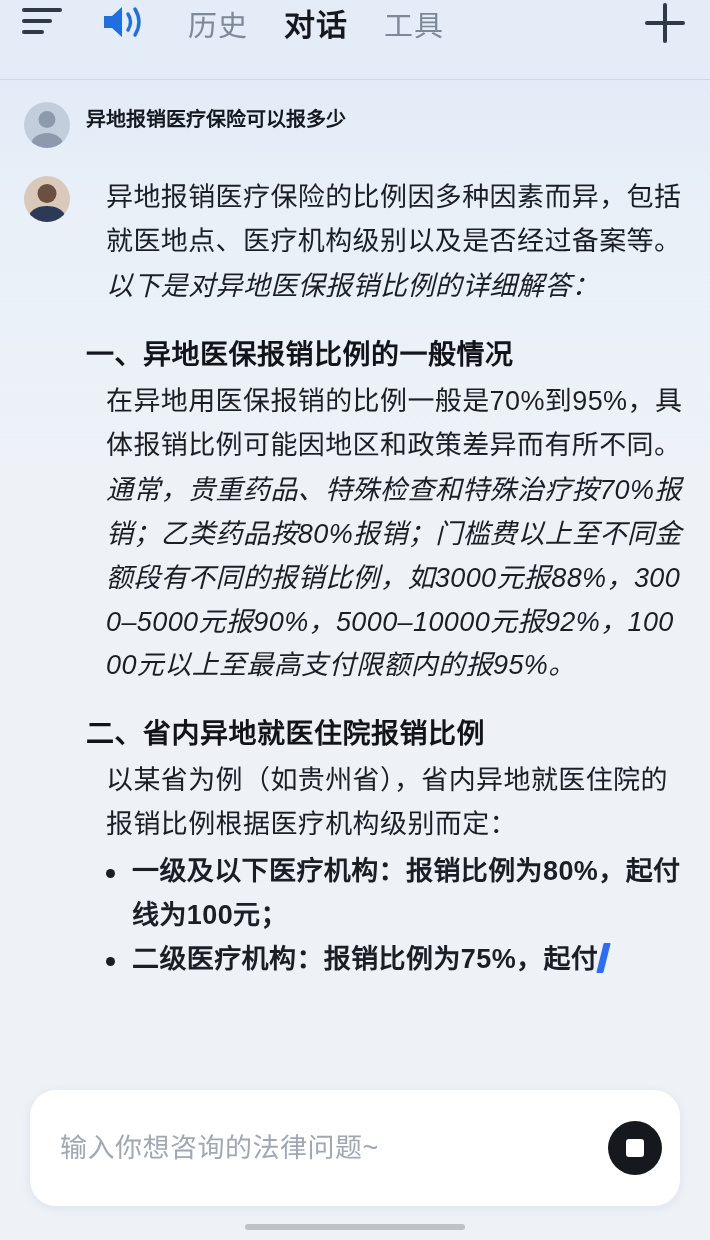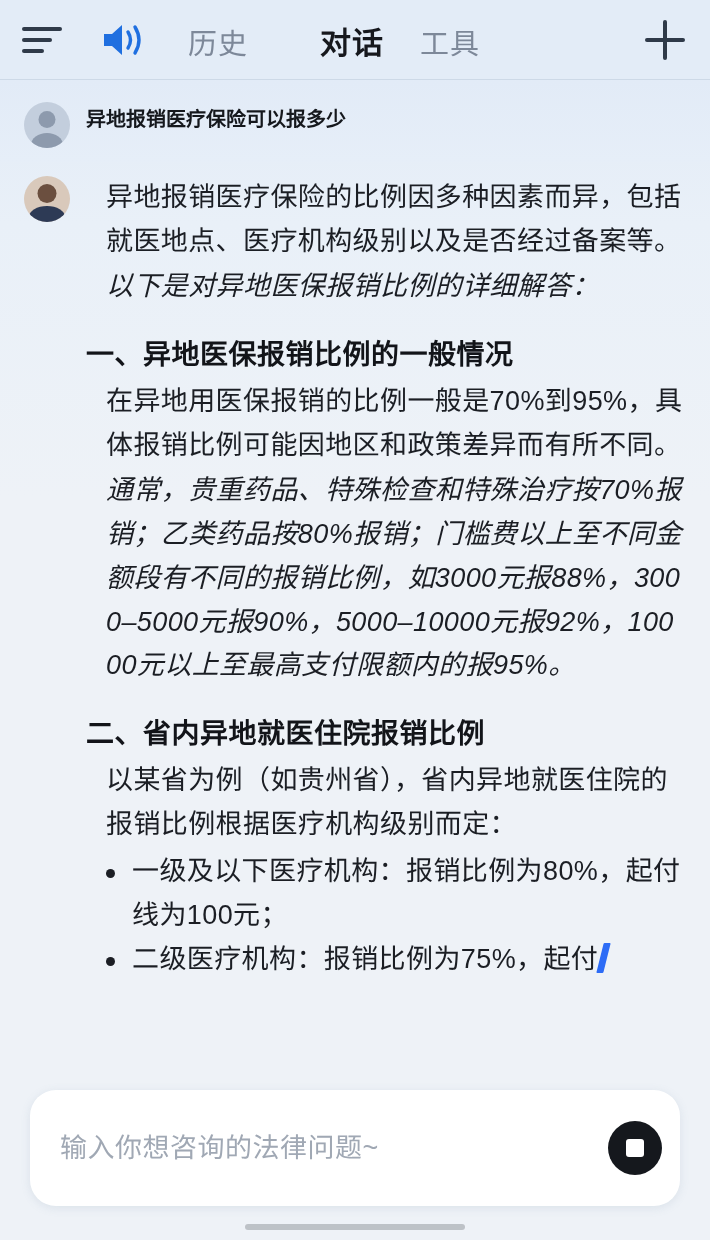--- a/index.html
+++ b/index.html
@@ -23,21 +23,21 @@
     flex-direction: column;
     background: linear-gradient(180deg, #dfe9f6 0%, #e9f0f8 18%, #eef2f7 40%, #eef2f7 100%);
     position: relative;
   }
 
   
   .topbar {
     height: 80px;
     flex: 0 0 80px;
     display: flex;
-    align-items: center;
+    align-items: flex-start;
     padding: 0 22px;
     background: #e3ecf7;
     position: relative;
   }
   .topbar::after {
     content: "";
     position: absolute;
     left: 0; right: 0; bottom: 0;
     height: 1px;
     background: rgba(140,160,185,0.25);
@@ -74,21 +74,20 @@
   .tab {
     font-size: 29px;
     color: #7d8899;
     cursor: pointer;
     letter-spacing: 1px;
   }
   .tab.active {
     color: #16181d;
     font-weight: bold;
     font-size: 31px;
-    margin-left: 36px;
   }
 
   .plus-icon {
     margin-left: auto;
     width: 46px; height: 46px;
     position: relative;
     cursor: pointer;
   }
   .plus-icon::before, .plus-icon::after {
     content: "";
@@ -186,20 +185,21 @@
     font-weight: bold;
     color: #121419;
     line-height: 1.6;
     margin: 24px 0 2px 0;
     letter-spacing: 0.5px;
   }
   ul.bullets {
     list-style: none;
     margin: 4px 0 0 0;
     padding: 0;
+    font-weight: bold;
   }
   ul.bullets li {
     position: relative;
     font-size: 27px;
     line-height: 1.62;
     color: #1b1e24;
     padding-left: 46px;
     letter-spacing: 0.4px;
     word-break: break-all;
   }

